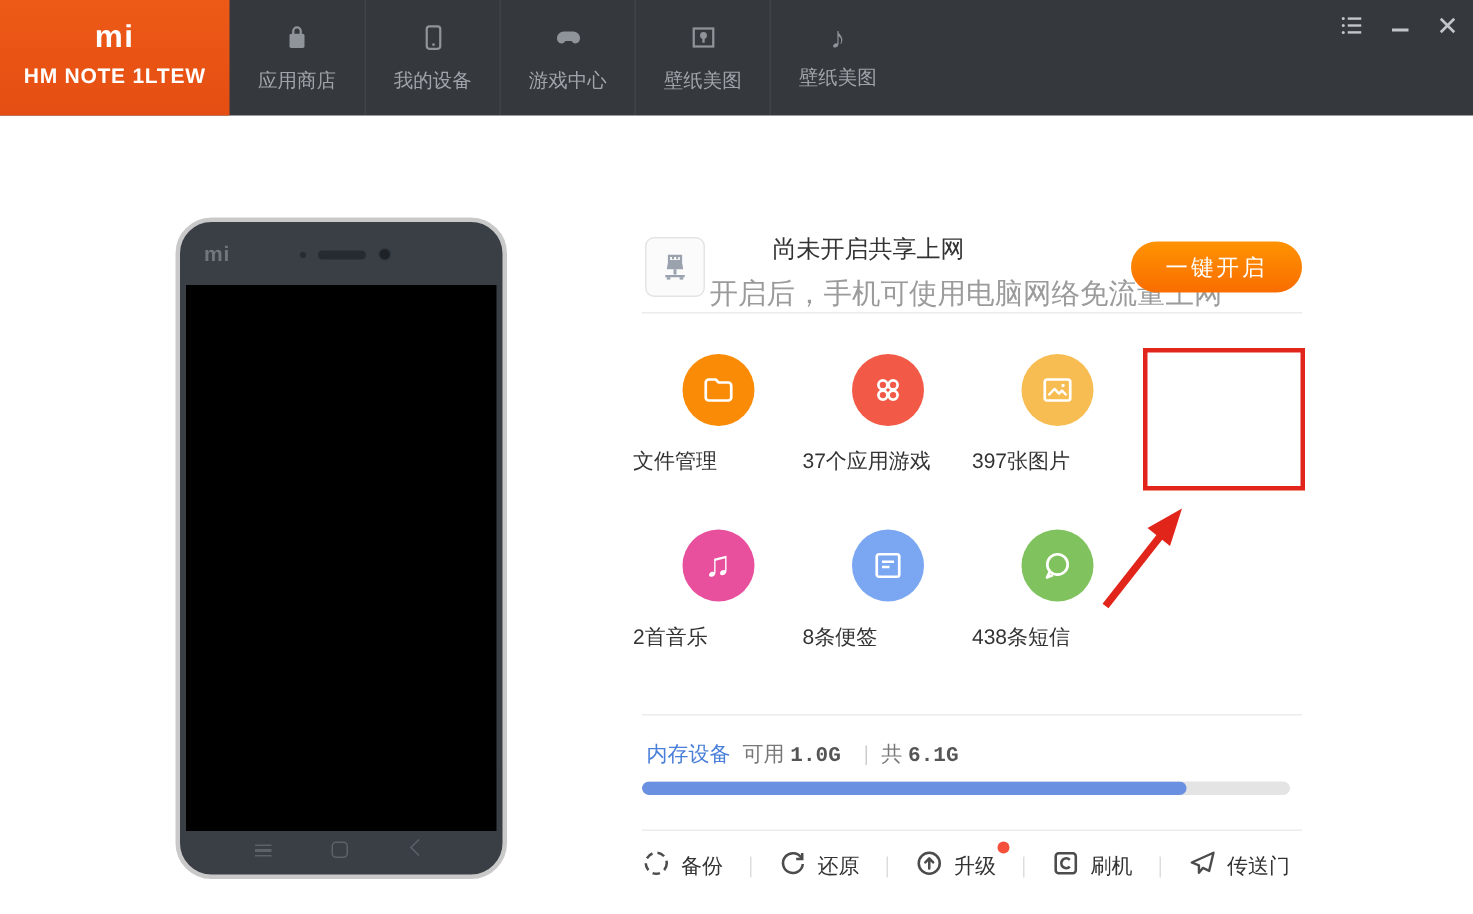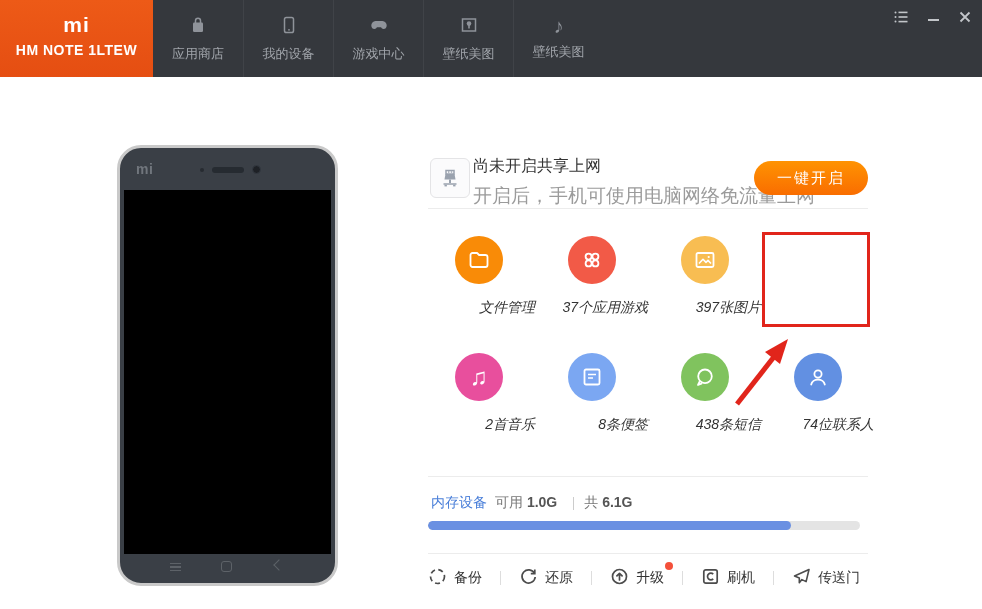--- a/index.html
+++ b/index.html
@@ -41,47 +41,47 @@
   .key-home { position:absolute; left:101px; top:2px; width:11px; height:11px;
     border:1.5px solid #5d6268; border-radius:3px; }
   .key-back { position:absolute; left:155px; top:2px; width:8px; height:8px;
     border-left:1.5px solid #5d6268; border-bottom:1.5px solid #5d6268; transform:rotate(45deg); }
 
   
   .share-row { position:absolute; left:430px; top:156px; width:438px; height:44px; }
   .share-iconbox { position:absolute; left:0; top:2px; width:40px; height:40px; border:1px solid #e4e4e6;
     border-radius:6px; background:#fbfbfc; display:flex; align-items:center; justify-content:center; }
   .share-texts { position:absolute; left:43px; top:0; }
-  .share-title { font-size:16px; color:#333; }
+  .share-title { font-size:16px; color:#333;margin-left:42px; }
   .share-sub { margin-top:6px; font-size:19px; color:#9b9b9b; }
   .share-btn { position:absolute; left:324px; top:5px; width:114px; height:34px; border:none;
     border-radius:17px; background:linear-gradient(#ff9302,#f96d00); color:#fff; font-size:15px;
     letter-spacing:2px; cursor:pointer; font-family:inherit; }
   .divider { position:absolute; left:428px; width:440px; height:1px; background:#ececec; }
 
   .grid { position:absolute; left:422px; top:236px; width:452px; }
   .grid-row { display:flex; }
-  .grid-cell { width:113px; text-align:right; cursor:pointer;font-style:italic; }
+  .grid-cell { width:113px; text-align:left; cursor:pointer; }
   .grid-row.r2 { margin-top:36px; }
   .bubble { width:48px; height:48px; border-radius:50%; margin:0 auto;
     display:flex; align-items:center; justify-content:center; }
   .bubble .glyph { color:#fff; font-size:24px; line-height:24px; }
   .grid-label { margin-top:15px; font-size:14px; color:#333; }
   .c-folder{background:#f98b07;} .c-apps{background:#f25a47;} .c-video{background:#47c0f2;}
   .c-image{background:#f8bd52;} .c-music{background:#e84f9d;} .c-notes{background:#7ba7f2;}
   .c-sms{background:#80c35e;} .c-contacts{background:#6290e2;}
 
   .hl-box { position:absolute; left:762px; top:232px; width:108px; height:95px;
     border:3px solid #e1251b; }
   .hl-arrow { position:absolute; left:722px; top:330px; width:80px; height:85px; pointer-events:none; }
 
   .storage-row { position:absolute; left:431px; top:494px; font-size:14px; color:#777;
     display:flex; align-items:baseline; }
   .storage-device { color:#4a7fd9; margin-right:8px; }
-  .storage-bold { color:#555; font-weight:700; }
+  .storage-bold { color:#555; font-weight:700;font-family:Liberation Mono, monospace; }
   .storage-sep { display:inline-block; width:1px; height:13px; background:#ccc;
     margin:0 10px 0 16px; align-self:center; }
   .progress { position:absolute; left:428px; top:521px; width:432px; height:9px;
     border-radius:5px; background:#e4e4e4; overflow:hidden; }
   .progress-fill { height:9px; border-radius:5px; background:#6a90e2; }
 
   .toolbar { position:absolute; left:428px; top:563px; width:432px; height:30px;
     display:flex; align-items:center; justify-content:space-between; }
   .tool { display:flex; align-items:center; gap:7px; cursor:pointer; position:relative; }
   .tool-label { font-size:14px; color:#333; }
@@ -248,29 +248,20 @@
       </div>
       <div class="grid-cell">
         <div class="bubble c-sms">
           <svg width="24" height="24" viewBox="0 0 24 24">
               <circle cx="12" cy="11.3" r="6.8" fill="none" stroke="#fff" stroke-width="1.8"></circle>
               <path d="M6.8 16.2L5 20l4-1.6" fill="none" stroke="#fff" stroke-width="1.8" stroke-linejoin="round"></path>
             </svg>
         </div>
         <div class="grid-label">438条短信</div>
       </div>
-      <div class="grid-cell">
-        <div class="bubble c-contacts">
-          <svg width="24" height="24" viewBox="0 0 24 24">
-              <circle cx="12" cy="9" r="3.6" fill="none" stroke="#fff" stroke-width="1.8"></circle>
-              <path d="M5.2 19.5a6.9 6 0 0113.6 0" fill="none" stroke="#fff" stroke-width="1.8" stroke-linecap="round"></path>
-            </svg>
-        </div>
-        <div class="grid-label">74位联系人</div>
-      </div>
     </div>
   </div>
 
   <div class="hl-box"></div>
   <svg class="hl-arrow" viewBox="0 0 80 85">
     <line x1="15" y1="74" x2="55" y2="23" stroke="#e1251b" stroke-width="5"></line>
     <polygon points="66,9 58,34 43,22" fill="#e1251b"></polygon>
   </svg>
 
   <div class="divider" style="top:476px"></div>

